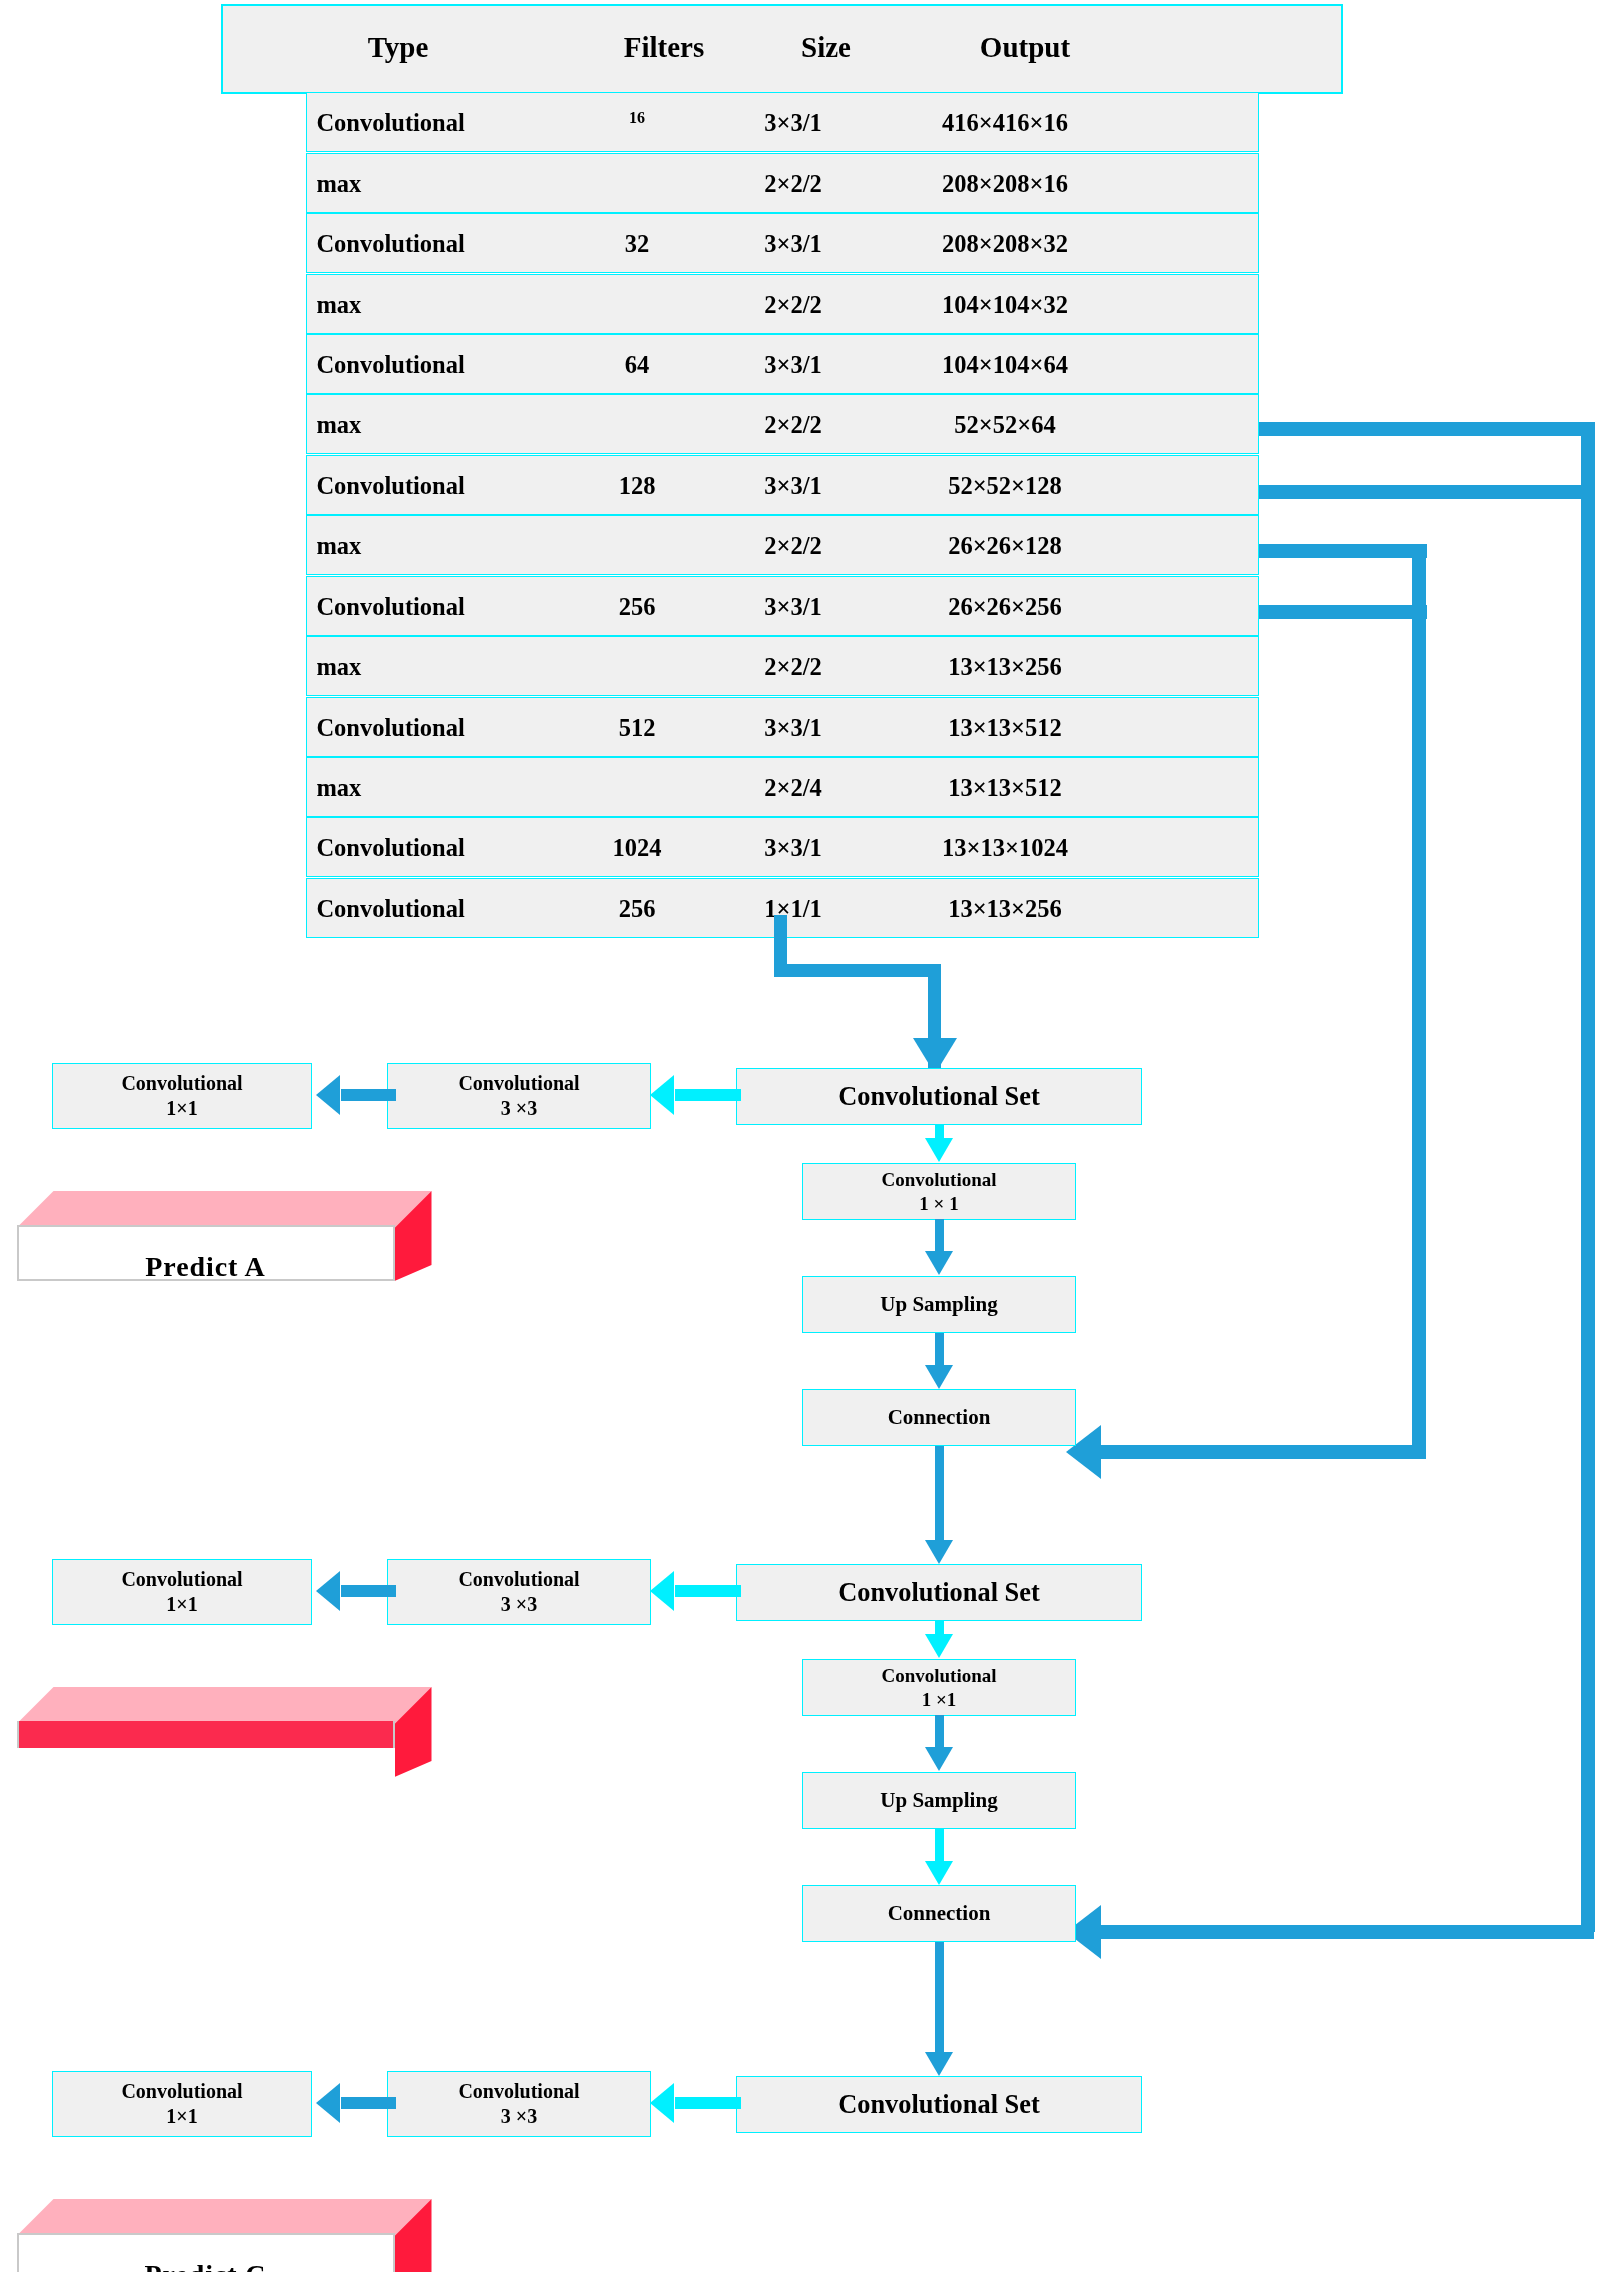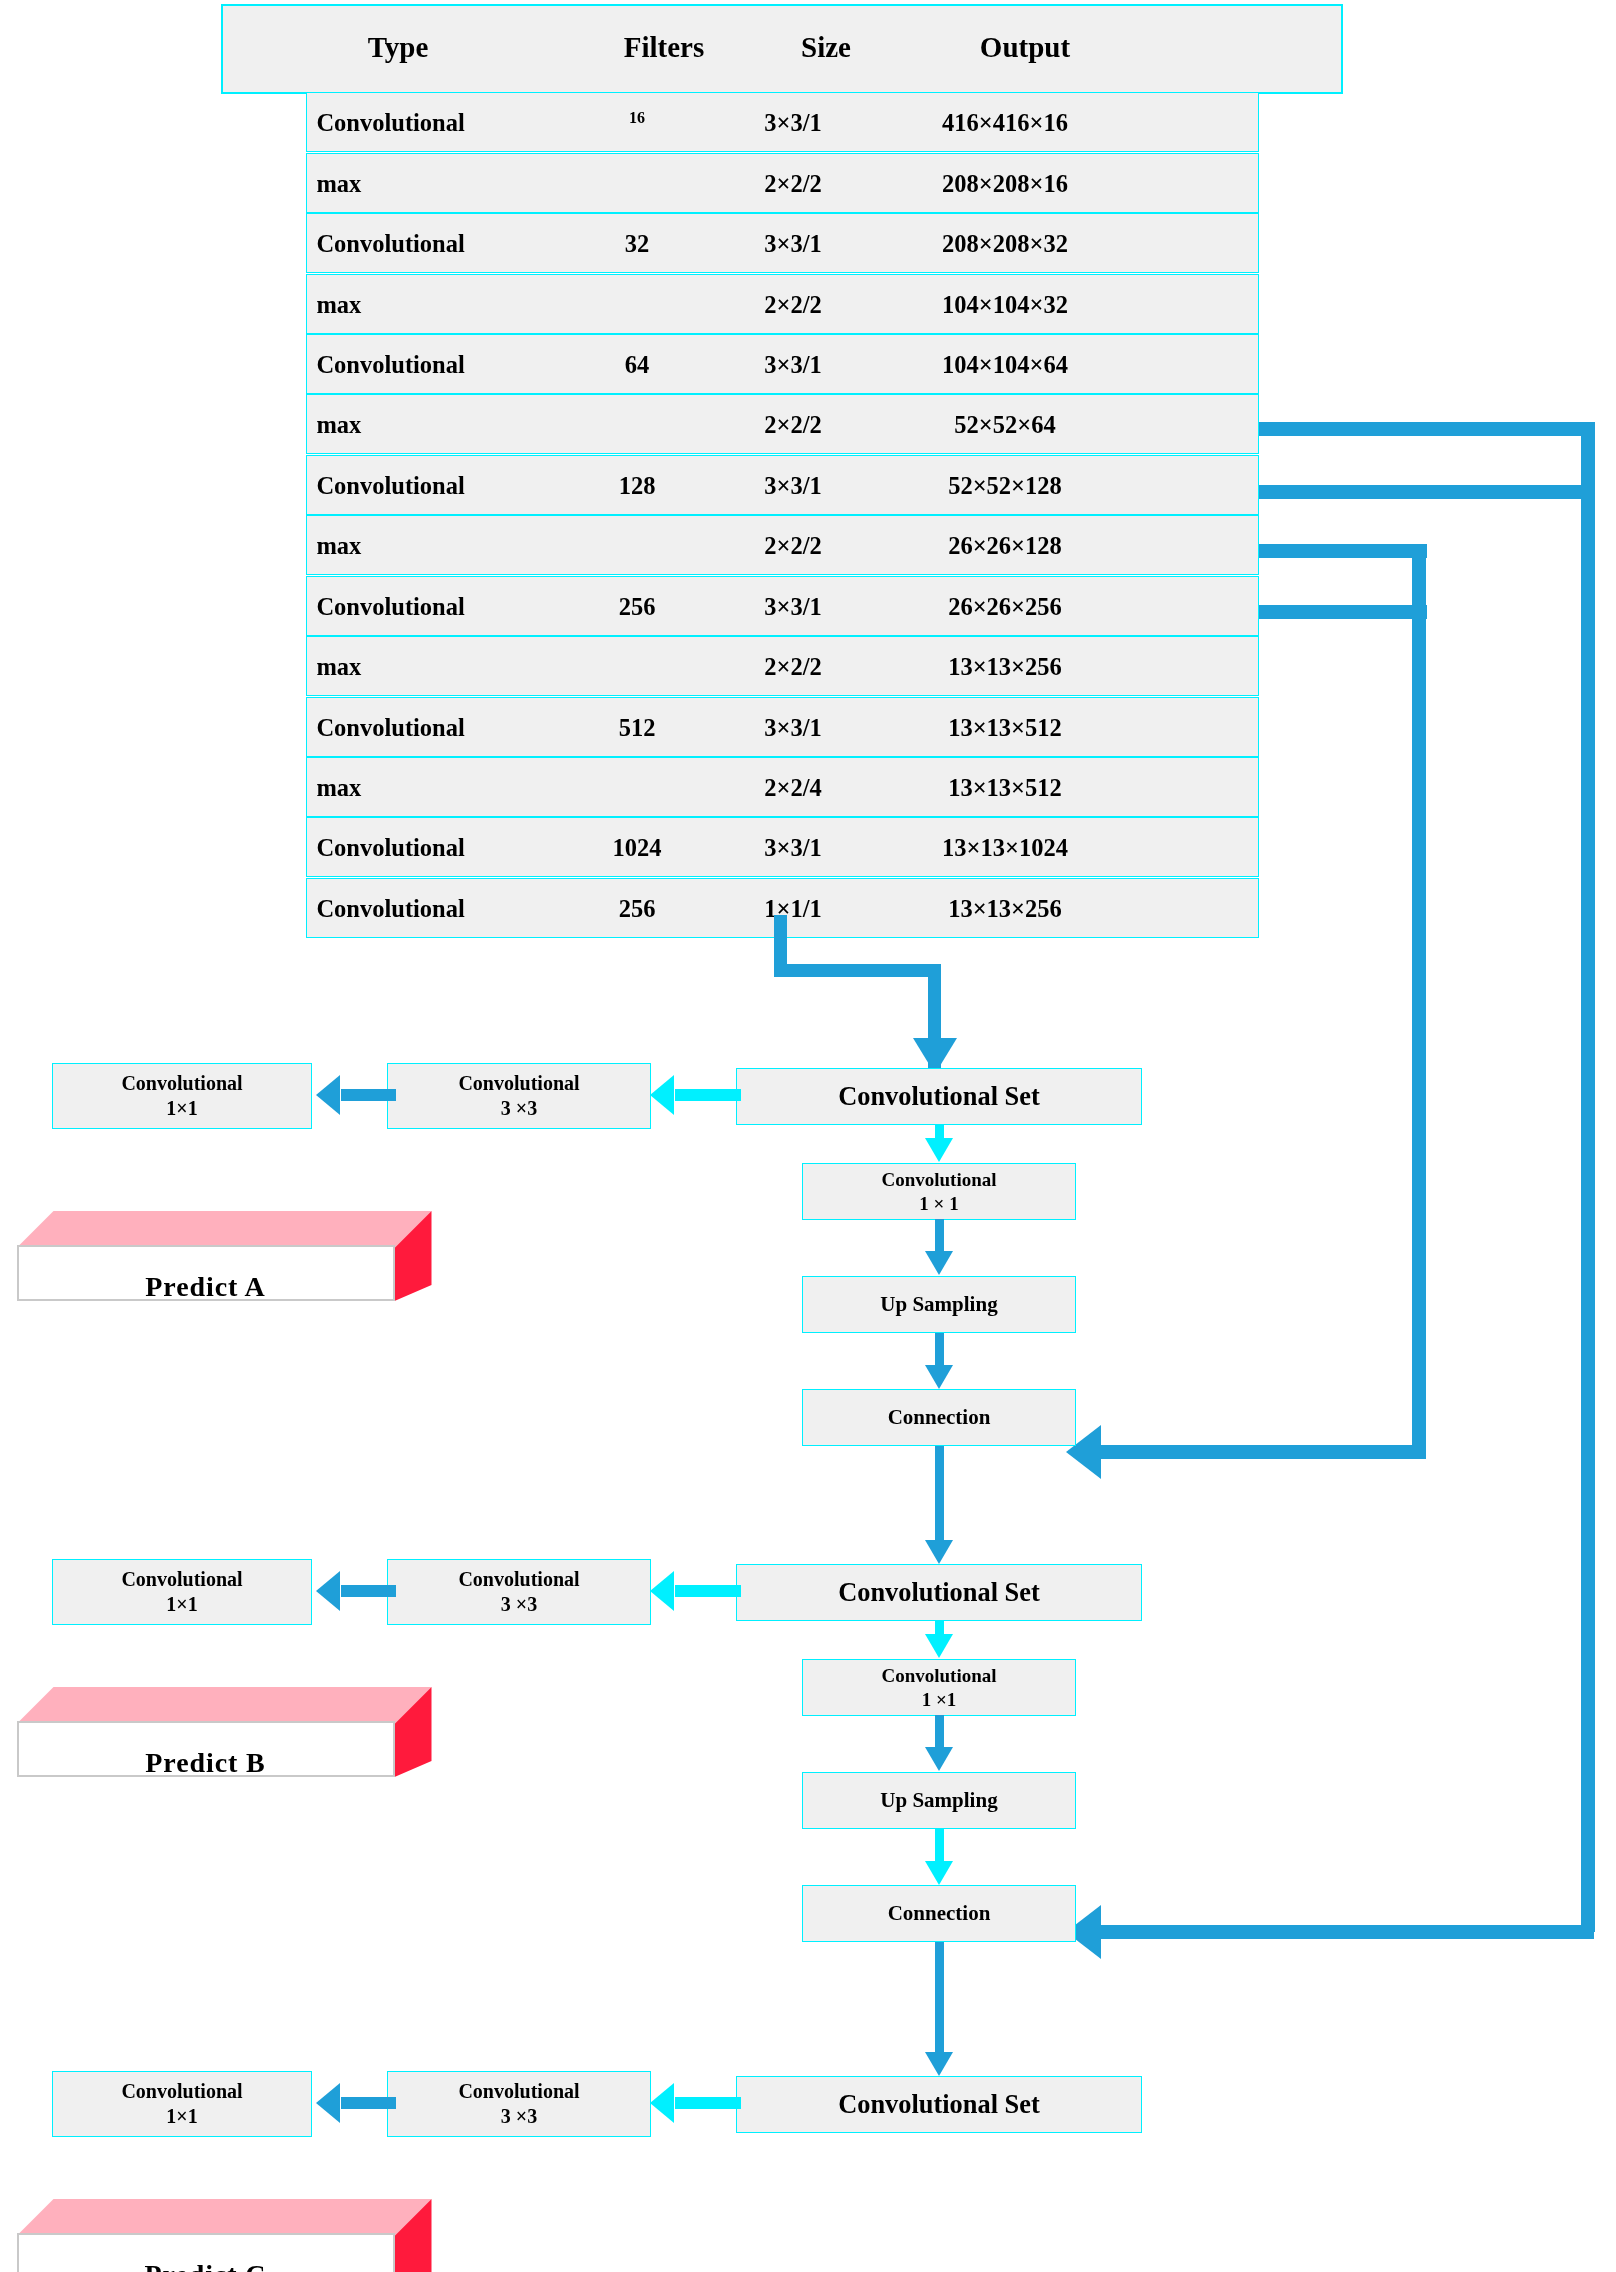--- a/index.html
+++ b/index.html
@@ -179,21 +179,21 @@
         <span class="l1">3 ×3</span>
       </div>
       <div class="fbox" style="left: 52px; top: 1063px; width: 260px; height: 66px; font-size: 20px;">
         <span class="l1">Convolutional</span>
         <span class="l1">1×1</span>
       </div>
       <div class="ln cy" style="left: 675px; top: 1089px; width: 66px; height: 12.3px;"></div>
       <div class="ar lf cy" style="left: 650px; top: 1075px;"></div>
       <div class="ln" style="left: 341px; top: 1089px; width: 55px; height: 12.3px;"></div>
       <div class="ar lf" style="left: 316px; top: 1075px;"></div>
-      <div class="predict" style="left: 16.5px; top: 1191px; width: 415px; height: 90px; margin-top: 20px;">
+      <div class="predict" style="left: 16.5px; top: 1191px; width: 415px; height: 90px;">
         <div class="top" style="clip-path: polygon(0px 100%, 37px 0px, 100% 0px, calc(100% - 37px) 100%); background: rgb(255, 176, 189); border: 0px;"></div>
         <div class="side" style="clip-path: polygon(0px 37px, 100% 0px, 100% calc(100% - 16px), 0px 100%); background: rgb(255, 26, 60);"></div>
         <div class="band"></div>
         <div class="face" style="font-size: 28px; padding-top: 27px;">Predict  A</div>
       </div>
       <div class="fbox" style="left: 802px; top: 1163px; width: 274px; height: 57px; font-size: 19px;">
         <span class="l1">Convolutional</span>
         <span class="l1">1 × 1</span>
       </div>
       <div class="fbox" style="left: 802px; top: 1276px; width: 274px; height: 57px; font-size: 21px;">
@@ -222,21 +222,20 @@
         <span class="l1">1×1</span>
       </div>
       <div class="ln cy" style="left: 675px; top: 1585px; width: 66px; height: 12.3px;"></div>
       <div class="ar lf cy" style="left: 650px; top: 1571px;"></div>
       <div class="ln" style="left: 341px; top: 1585px; width: 55px; height: 12.3px;"></div>
       <div class="ar lf" style="left: 316px; top: 1571px;"></div>
       <div class="predict" style="left: 16.5px; top: 1687px; width: 415px; height: 90px;">
         <div class="top" style="clip-path: polygon(0px 100%, 37px 0px, 100% 0px, calc(100% - 37px) 100%); background: rgb(255, 176, 189); border: 0px;"></div>
         <div class="side" style="clip-path: polygon(0px 37px, 100% 0px, 100% calc(100% - 16px), 0px 100%); background: rgb(255, 26, 60);"></div>
         <div class="band"></div>
-        <div class="face" style="font-size: 28px; padding-top: 27px;">Predict  B</div>
       </div>
       <div class="fbox" style="left: 802px; top: 1659px; width: 274px; height: 57px; font-size: 19px;">
         <span class="l1">Convolutional</span>
         <span class="l1">1 ×1</span>
       </div>
       <div class="fbox" style="left: 802px; top: 1772px; width: 274px; height: 57px; font-size: 21px;">
         <span class="l1">Up Sampling</span>
       </div>
       <div class="fbox" style="left: 802px; top: 1885px; width: 274px; height: 57px; font-size: 21px;">
         <span class="l1">Connection</span>

